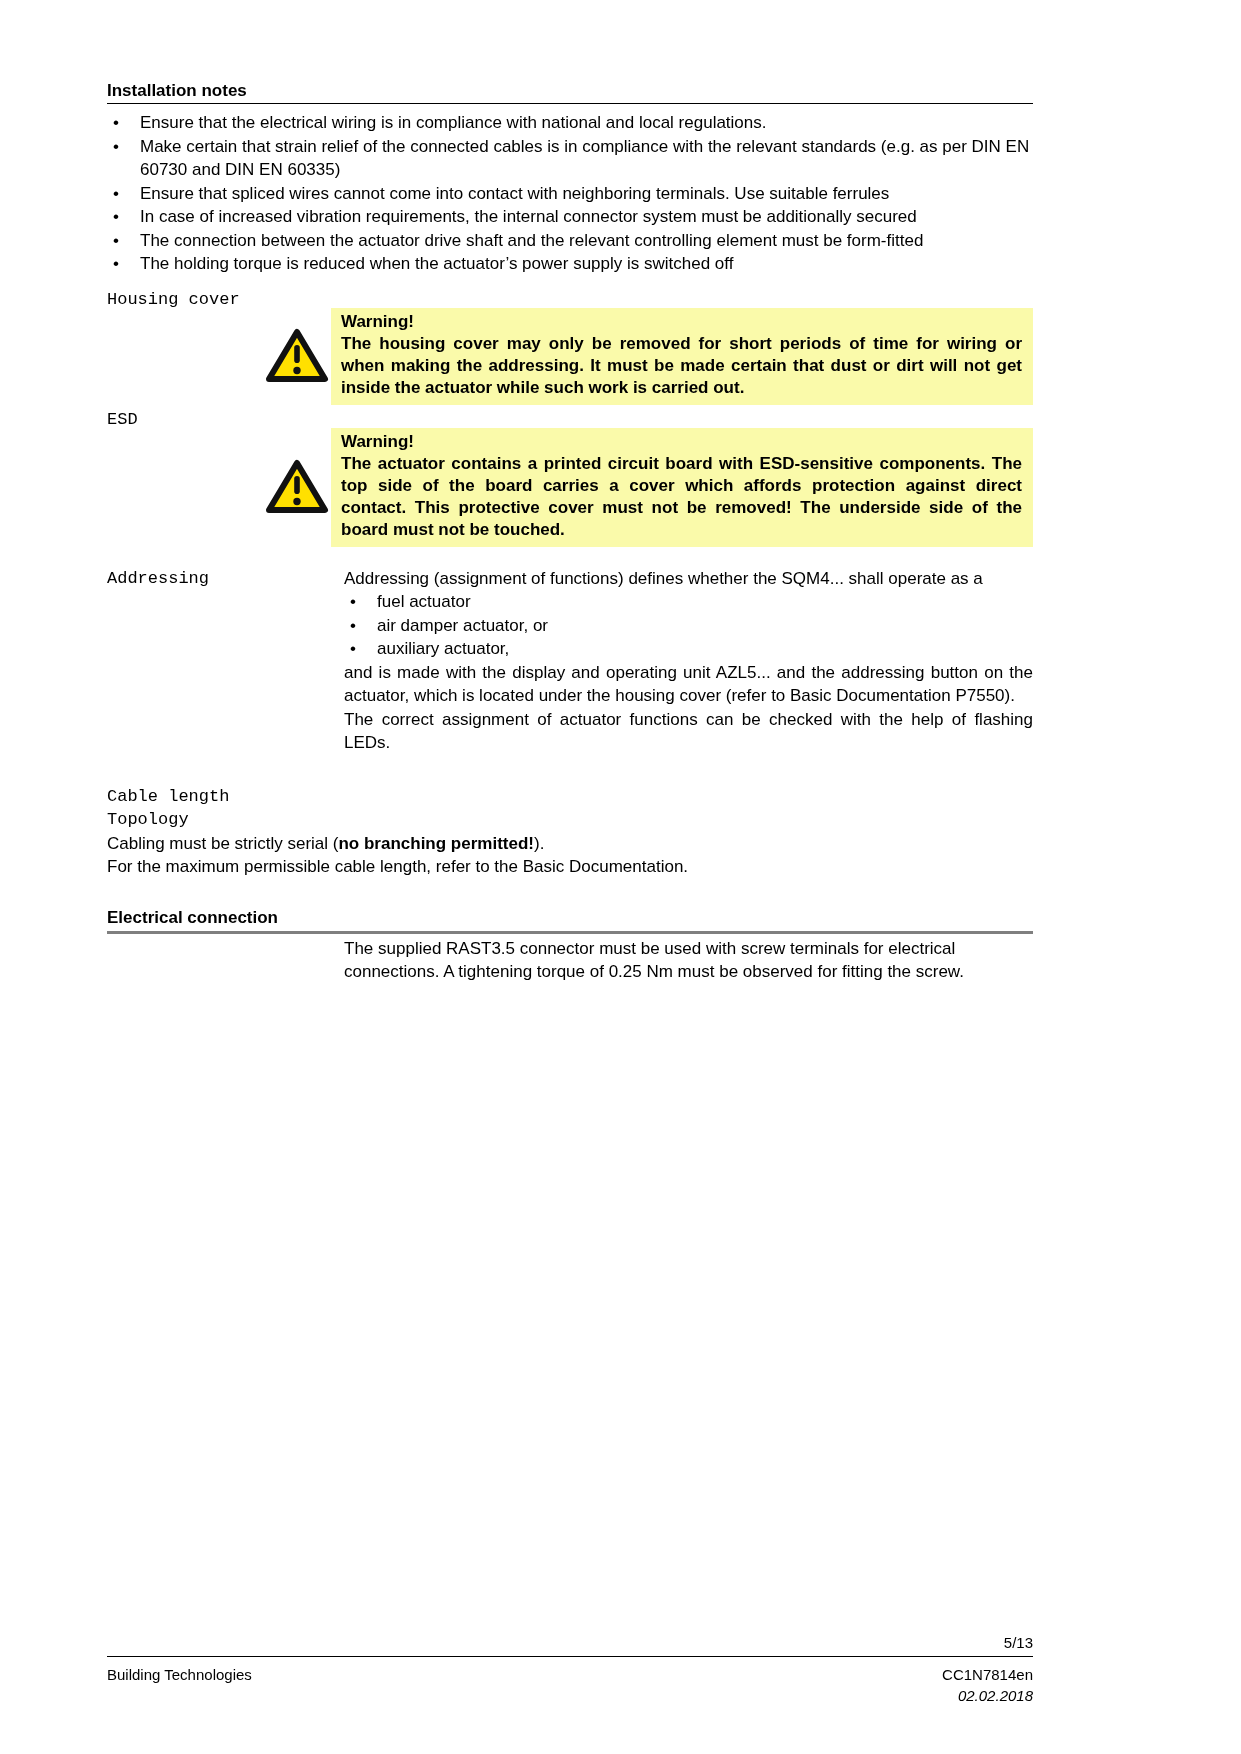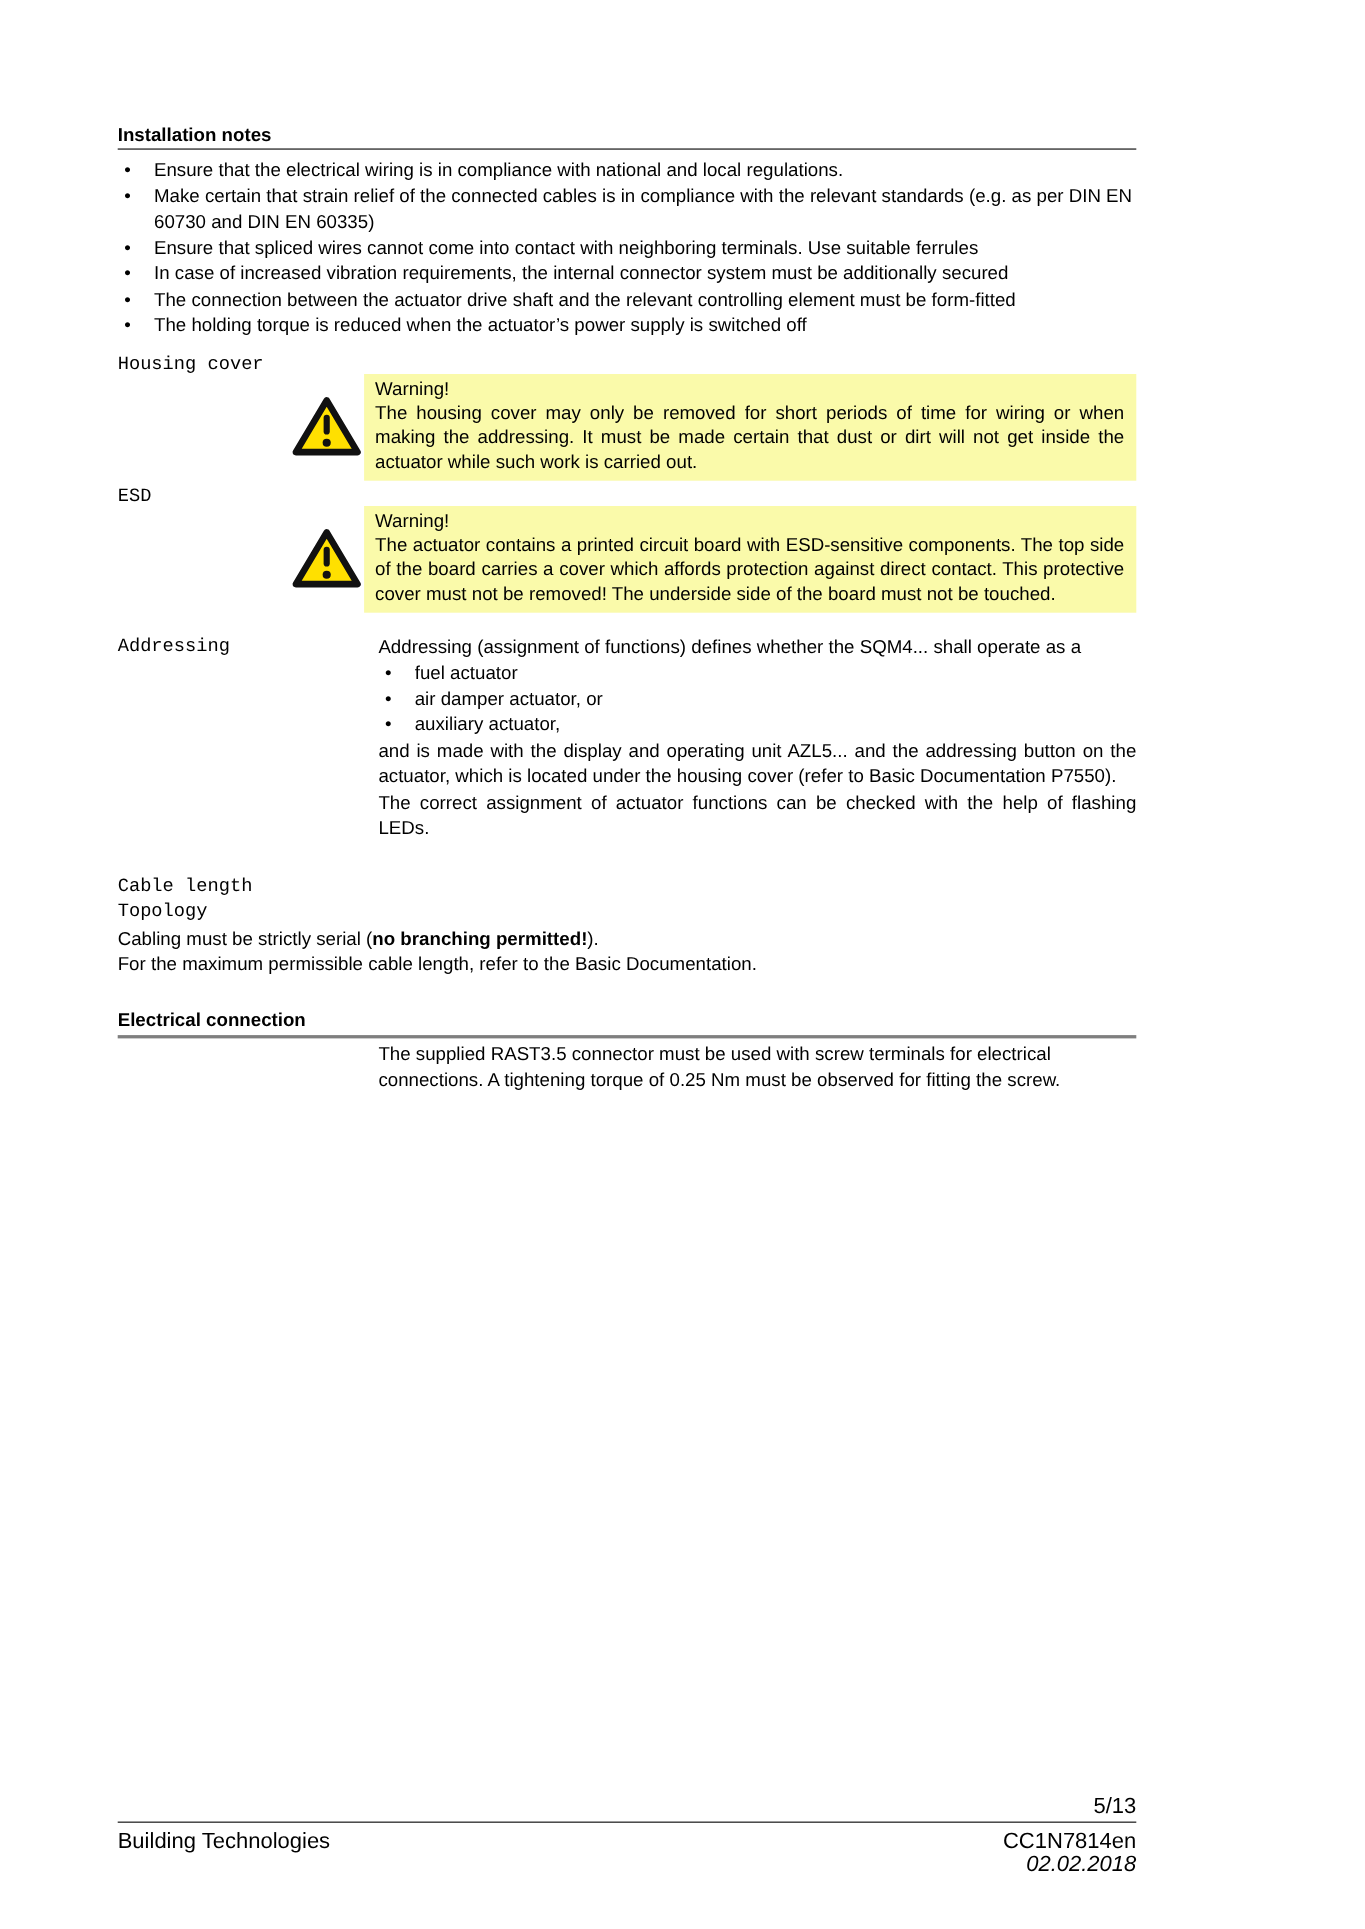--- a/index.html
+++ b/index.html
@@ -17,21 +17,21 @@
     font-size: 17px;
     line-height: 23.5px;
     position: relative;
     overflow: hidden;
   }
   .page-content {
     position: absolute;
     left: 107px;
     top: 0;
     width: 926px;
-    padding-top: 112px;
+    padding-top: 80px;
   }
   .sect-heading {
     font-weight: bold;
     line-height: 21px;
   }
   .rule-black {
     border: none;
     border-top: 1.5px solid #000;
     margin: 2px 0 0 0;
   }
@@ -61,41 +61,41 @@
   .elec-heading { margin-top: 28px; }
 
   .warn-wrap {
     position: relative;
     margin-left: -13px;
     margin-top: 20px;
   }
   .warn-box {
     background: var(--warn-bg);
     padding: 3px 11px 6px 10px;
-    font-weight: normal;
+    font-weight: bold;
     line-height: 22px;
   }
   .warn-body { text-align: justify; }
   .tri-icon {
     position: absolute;
     left: -66px;
     top: 50%;
     transform: translateY(-50%);
     width: 64px;
     height: 56px;
   }
 
   .addr-para { text-align: justify; }
 
   .footer {
     position: absolute;
     left: 107px;
     top: 1632px;
     width: 926px;
-    font-size: 20px;
+    font-size: 15px;
     line-height: 21px;
   }
   .footer-page { text-align: right; margin-bottom: 3px; }
   .footer-rule {
     border: none;
     border-top: 1.5px solid #000;
     margin: 0 0 7px 0;
   }
   .footer-row { display: flex; justify-content: space-between; gap: 20px; }
   .footer-date { text-align: right; font-style: italic; }

